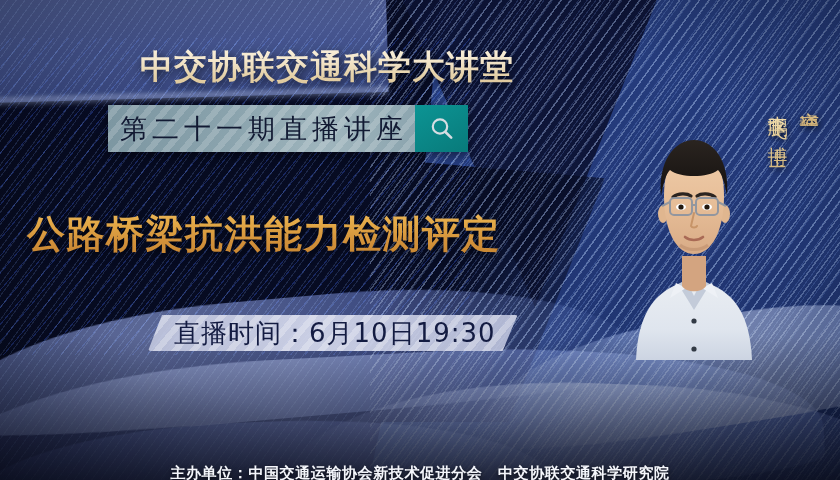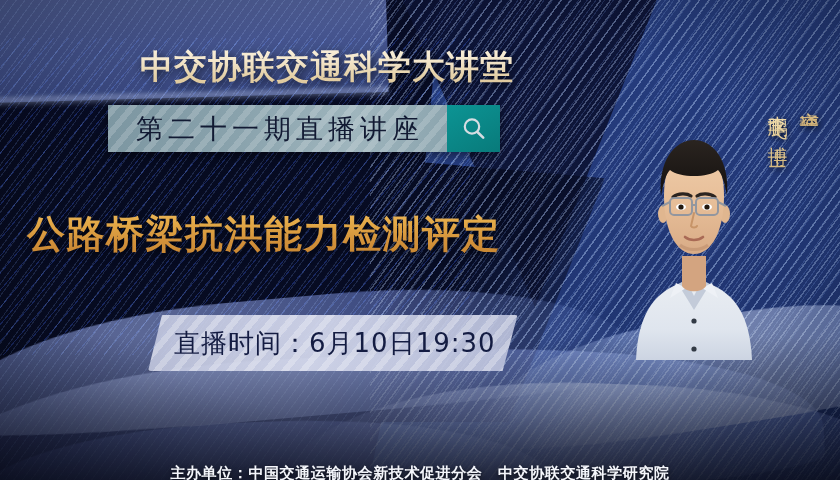--- a/index.html
+++ b/index.html
@@ -138,21 +138,21 @@
     -webkit-background-clip:text; background-clip:text;
     color:transparent; -webkit-text-fill-color:transparent;
     filter:drop-shadow(2px 3px 4px rgba(0,0,0,.62));
     white-space:nowrap;
     margin-top:21px;
   }
 
   
   .session-bar{
     position:absolute; left:108px; top:105px;
-    width:392px; height:47px;
+    width:360px; height:47px;
     display:flex; align-items:stretch;
     box-shadow:0 3px 10px rgba(0,0,0,.45);
   }
   .session-bar .sb-body{
     flex:1; position:relative;
     background:linear-gradient(100deg,#7c96a1 0%,#8aa3ad 40%,#9fb5bd 72%,#8ba4ae 100%);
     display:flex; align-items:center; justify-content:center;
     overflow:hidden;
   }
   .session-bar .sb-body:before{
@@ -184,21 +184,21 @@
     background:linear-gradient(180deg,#f2c06a 0%,#e3a947 32%,#d2913a 62%,#c07e2c 100%);
     -webkit-background-clip:text; background-clip:text;
     color:transparent; -webkit-text-fill-color:transparent;
     filter:drop-shadow(2px 3px 5px rgba(0,0,0,.7));
     white-space:nowrap;
   }
 
   
   .time-pill{
     position:absolute; left:148px; top:315px;
-    height:56px; padding:0 22px 0 26px;
+    height:36px; padding:0 22px 0 26px;
     display:flex; align-items:center;
     background:linear-gradient(100deg,rgba(196,201,224,.88) 0%,rgba(212,216,235,.92) 45%,rgba(188,194,220,.9) 100%);
     clip-path:polygon(14px 0, 100% 0, calc(100% - 15px) 100%, 0 100%);
     border-radius:3px;
     box-shadow:0 3px 12px rgba(0,0,0,.42);
     overflow:hidden;
   }
   .time-pill:before{
     content:""; position:absolute; inset:0;
     background:repeating-linear-gradient(-50deg,

